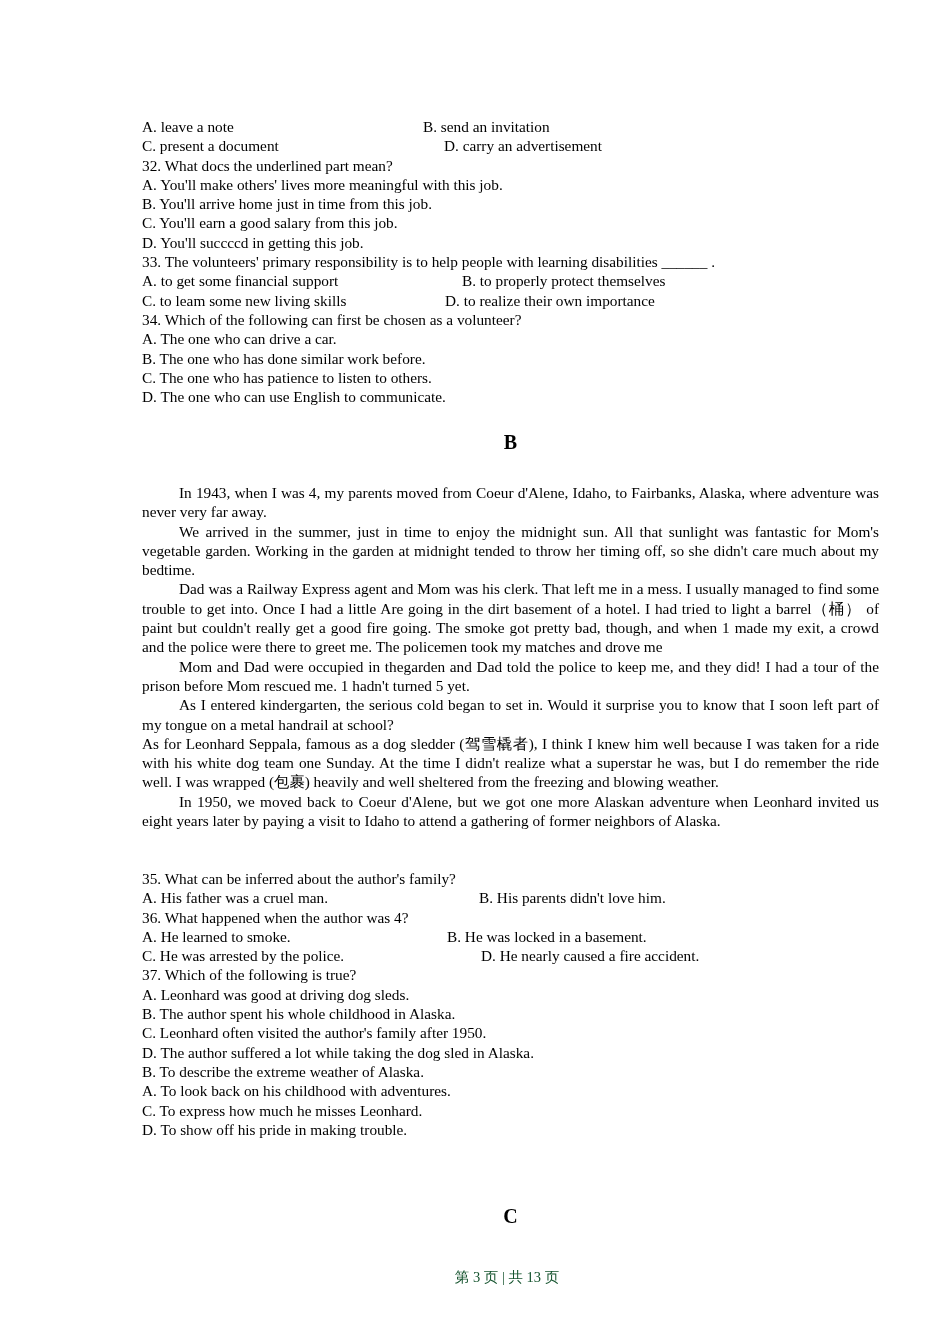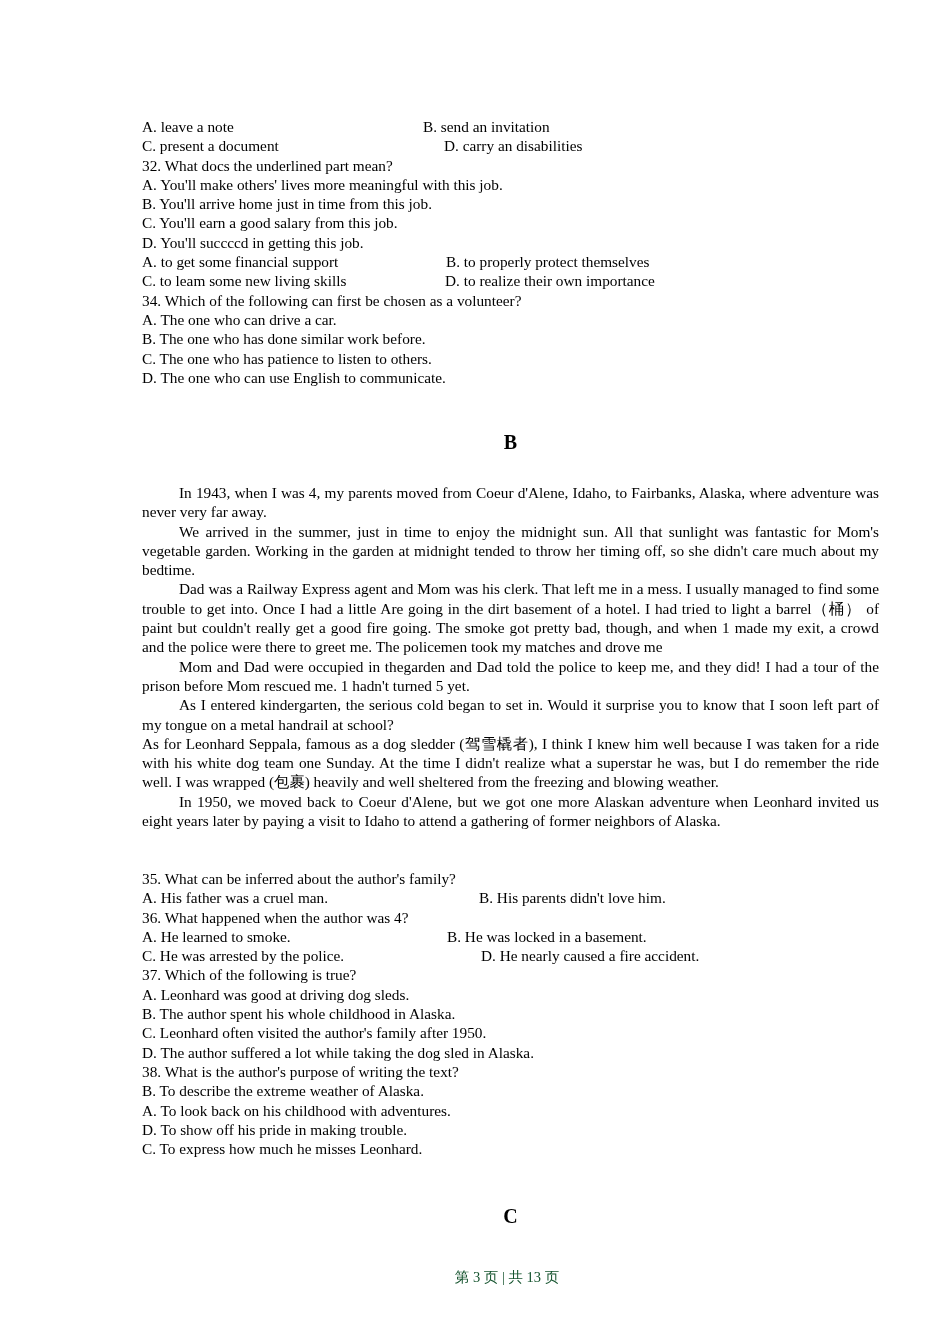--- a/index.html
+++ b/index.html
@@ -61,30 +61,31 @@
 <div class="page">
   <div class="content">
 
     <div class="abs-block block-top">
       <div class="line">
         <span>A. leave a note</span>
         <span class="o2" style="left:281px">B. send an invitation</span>
       </div>
       <div class="line">
         <span>C. present a document</span>
-        <span class="o2" style="left:302px">D. carry an disabilities</span>
+        <span class="o2" style="left:302px">D. carry an advertisement</span>
       </div>
       <div class="line">32. What docs the underlined part mean?</div>
       <div class="line">A. You'll make others' lives more meaningful with this job.</div>
       <div class="line">B. You'll arrive home just in time from this job.</div>
       <div class="line">C. You'll earn a good salary from this job.</div>
       <div class="line">D. You'll succccd in getting this job.</div>
+      <div class="line">33. The volunteers' primary responsibility is to help people with learning disabilities ______ .</div>
       <div class="line">
         <span>A. to get some financial support</span>
-        <span class="o2" style="left:304px">B. to properly protect themselves</span>
+        <span class="o2" style="left:320px">B. to properly protect themselves</span>
       </div>
       <div class="line">
         <span>C. to leam some new living skills</span>
         <span class="o2" style="left:303px">D. to realize their own importance</span>
       </div>
       <div class="line">34. Which of the following can first be chosen as a volunteer?</div>
       <div class="line">A. The one who can drive a car.</div>
       <div class="line">B. The one who has done similar work before.</div>
       <div class="line">C. The one who has patience to listen to others.</div>
       <div class="line">D. The one who can use English to communicate.</div>
@@ -115,25 +116,24 @@
       </div>
       <div class="line">
         <span>C. He was arrested by the police.</span>
         <span class="o2" style="left:339px">D. He nearly caused a fire accident.</span>
       </div>
       <div class="line">37. Which of the following is true?</div>
       <div class="line">A. Leonhard was good at driving dog sleds.</div>
       <div class="line">B. The author spent his whole childhood in Alaska.</div>
       <div class="line">C. Leonhard often visited the author's family after 1950.</div>
       <div class="line">D. The author suffered a lot while taking the dog sled in Alaska.</div>
-      <div class="line">38. What is the author's purpose of writing the text?</div>
       <div class="line">B. To describe the extreme weather of Alaska.</div>
       <div class="line">A. To look back on his childhood with adventures.</div>
+      <div class="line">C. To express how much he misses Leonhard.</div>
       <div class="line">D. To show off his pride in making trouble.</div>
-      <div class="line">C. To express how much he misses Leonhard.</div>
     </div>
 
     <div class="section-header header-c">C</div>
 
   </div>
 
   <div class="footer">第 3 页 | 共 13 页</div>
 </div>
 
 </body></html>

